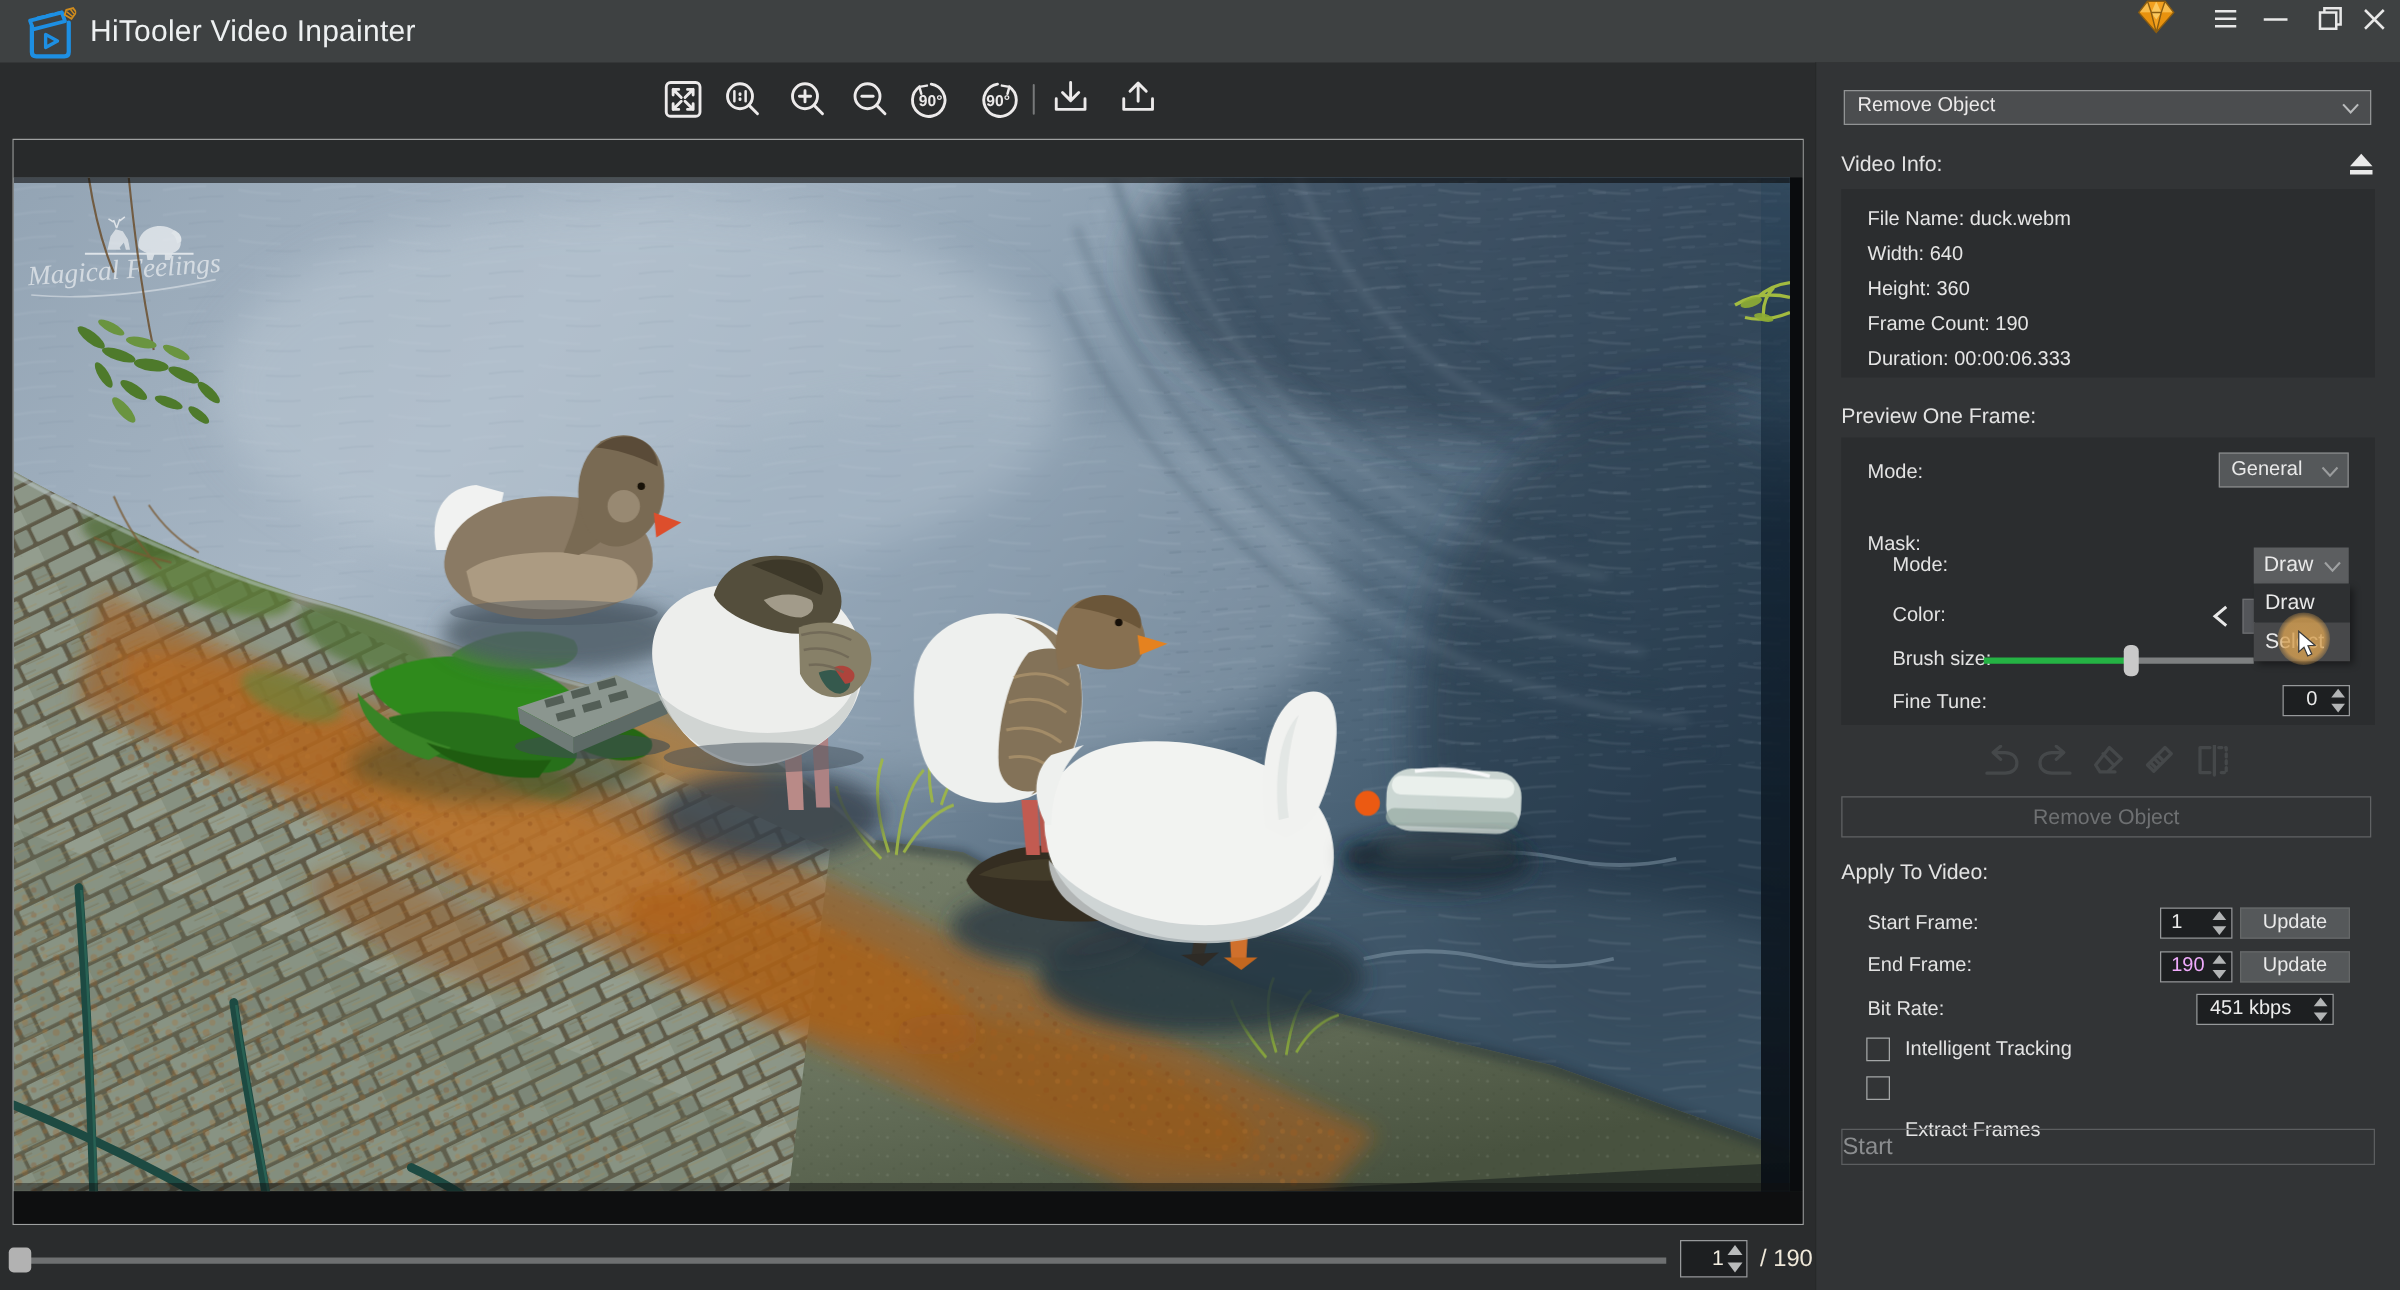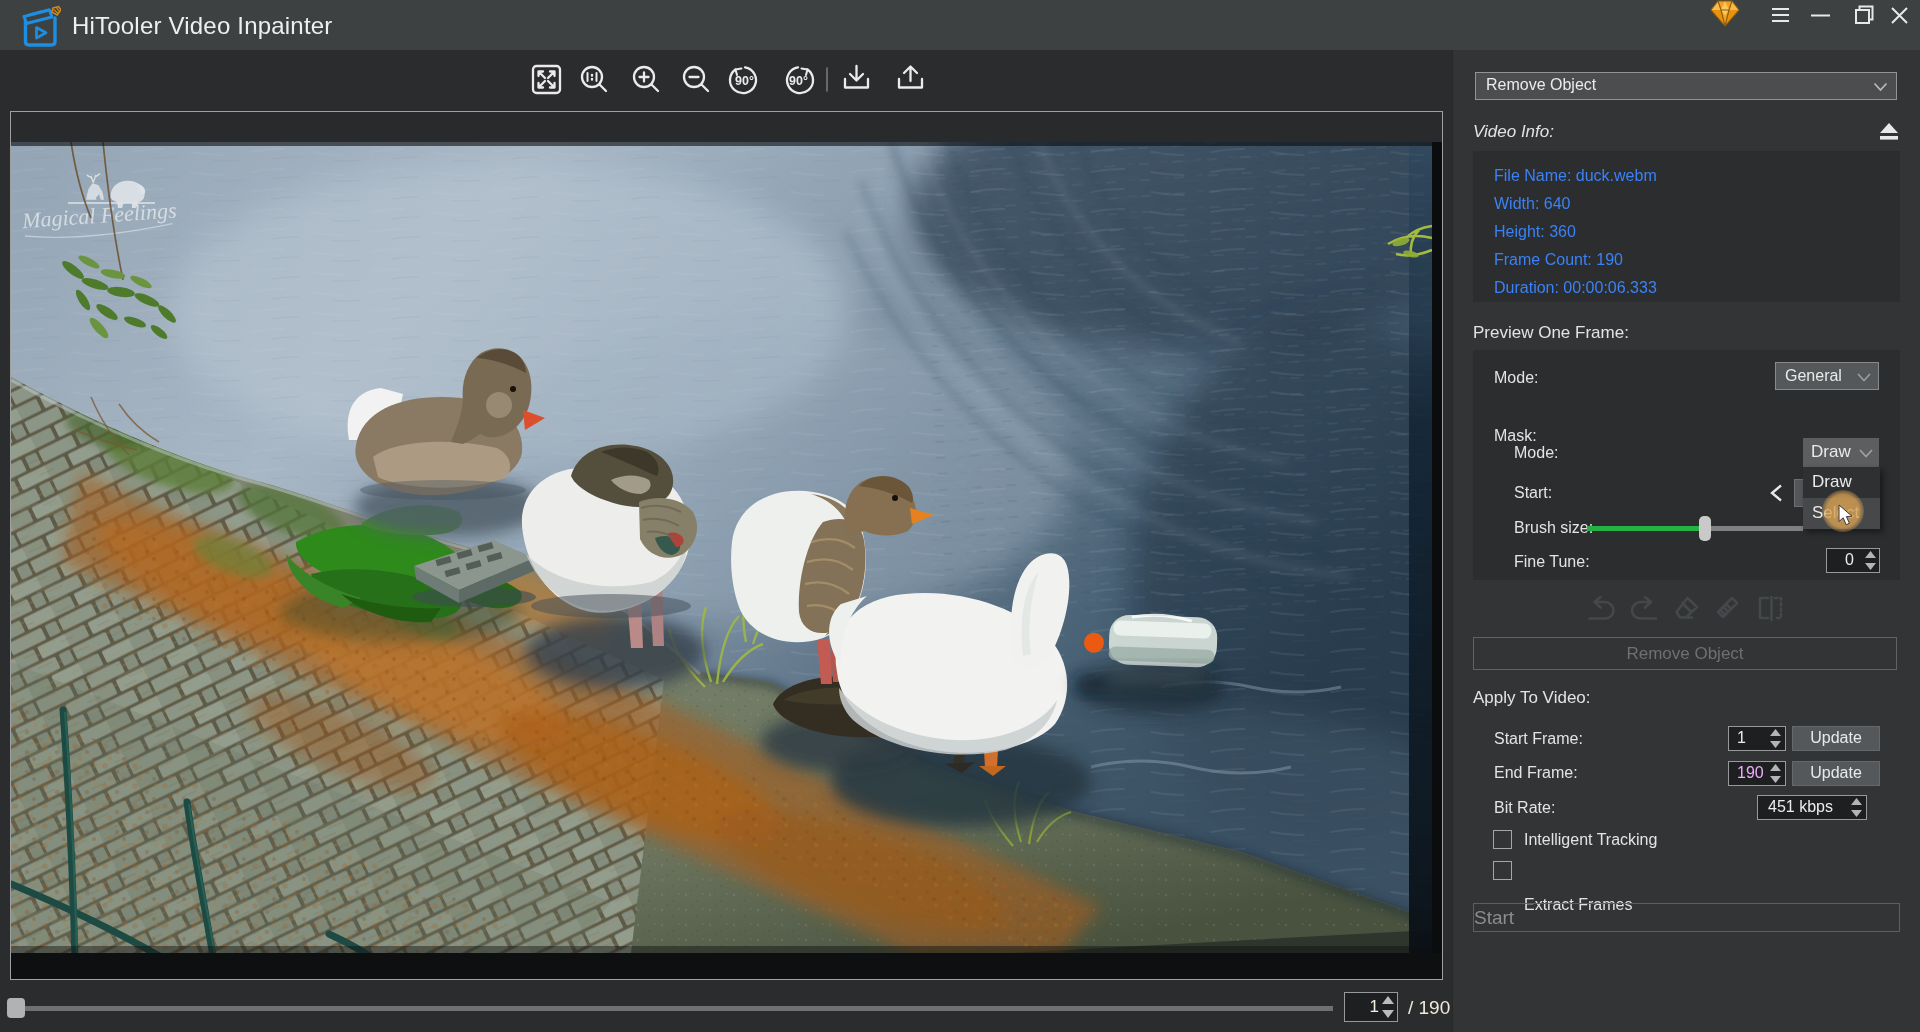--- a/index.html
+++ b/index.html
@@ -431,48 +431,48 @@
 </div>
 <div class="abs" style="left:1408px;top:997px;font-size:19px;color:#f0e9da;">/ 190</div>
 
 <div class="abs panel"></div>
 <div class="abs dd" style="left:1475px;top:72px;width:422px;height:28px;">
   <span style="position:absolute;left:10px;top:3px;font-size:16px;">Remove Object</span>
   <svg style="position:absolute;right:8px;top:9px" width="15" height="10" viewBox="0 0 15 10">
       <path d="M1.5 1.5 L7.5 8 L13.5 1.5" stroke="#b9bbbc" stroke-width="1.7" fill="none"></path>
     </svg>
 </div>
-<div class="abs hdr" style="left:1473px;top:122px;font-style:italic;">Video Info:</div>
+<div class="abs hdr" style="left:1473px;top:122px;">Video Info:</div>
 <svg class="abs" style="left:1879px;top:122px" width="20" height="19" viewBox="0 0 20 19">
   <path d="M10 1 L19 11 L1 11 Z" fill="#e9e9e9"></path>
   <rect x="1" y="14" width="18" height="3.6" fill="#e9e9e9"></rect>
 </svg>
 <div class="abs box" style="left:1473px;top:151px;width:427px;height:151px;">
-  <div style="position:absolute;left:21px;top:11px;font-size:16px;color:#3b82f6;line-height:28px;">
+  <div style="position:absolute;left:21px;top:11px;font-size:16px;color:#e5e5e5;line-height:28px;">
     File Name: duck.webm<br>Width: 640<br>Height: 360<br>Frame Count: 190<br>Duration: 00:00:06.333
   </div>
 </div>
 <div class="abs hdr" style="left:1473px;top:323px;">Preview One Frame:</div>
 <div class="abs box" style="left:1473px;top:350px;width:427px;height:230px;"></div>
 <div class="abs lbl" style="left:1494px;top:369px;">Mode:</div>
 <div class="abs btn" style="left:1775px;top:362px;width:104px;height:28px;border-color:#88898a;">
   <span style="position:absolute;left:9px;top:4px;font-size:16px;">General</span>
   <svg style="position:absolute;right:7px;top:10px" width="14" height="9" viewBox="0 0 14 9">
       <path d="M1 1 L7 7.5 L13 1" stroke="#9a9c9d" stroke-width="1.7" fill="none"></path>
     </svg>
 </div>
 <div class="abs lbl" style="left:1494px;top:427px;">Mask:</div>
 <div class="abs lbl" style="left:1514px;top:444px;">Mode:</div>
 <div class="abs btn" style="left:1803px;top:438px;width:76px;height:29px;background:#5c5e60;border:none;">
   <span style="position:absolute;left:8px;top:4px;font-size:17px;">Draw</span>
   <svg style="position:absolute;right:6px;top:11px" width="14" height="9" viewBox="0 0 14 9">
       <path d="M1 1 L7 7.5 L13 1" stroke="#9fa1a2" stroke-width="1.7" fill="none"></path>
     </svg>
 </div>
-<div class="abs lbl" style="left:1514px;top:484px;">Start:</div>
+<div class="abs lbl" style="left:1514px;top:484px;">Color:</div>
 <svg class="abs" style="left:1769px;top:484px" width="15" height="18" viewBox="0 0 15 18">
     <path d="M12 1.5 L3 9 L12 16.5" stroke="#e8e8e8" stroke-width="2.4" fill="none"></path>
   </svg>
 <div class="abs" style="left:1794px;top:479px;width:10px;height:28px;background:#54565a;border:1px solid #6c6e70;box-sizing:border-box;"></div>
 <div class="abs lbl" style="left:1514px;top:519px;">Brush size:</div>
 <div class="abs" style="left:1587px;top:526px;width:114px;height:5px;background:#25b244;"></div>
 <div class="abs" style="left:1701px;top:526px;width:102px;height:5px;background:#7e8081;"></div>
 <div class="abs" style="left:1699px;top:516px;width:12px;height:25px;background:#c9c9c9;border-radius:5px;"></div>
 <div class="abs lbl" style="left:1514px;top:553px;">Fine Tune:</div>
 <div class="abs inp" style="left:1826px;top:548px;width:54px;height:25px;">

